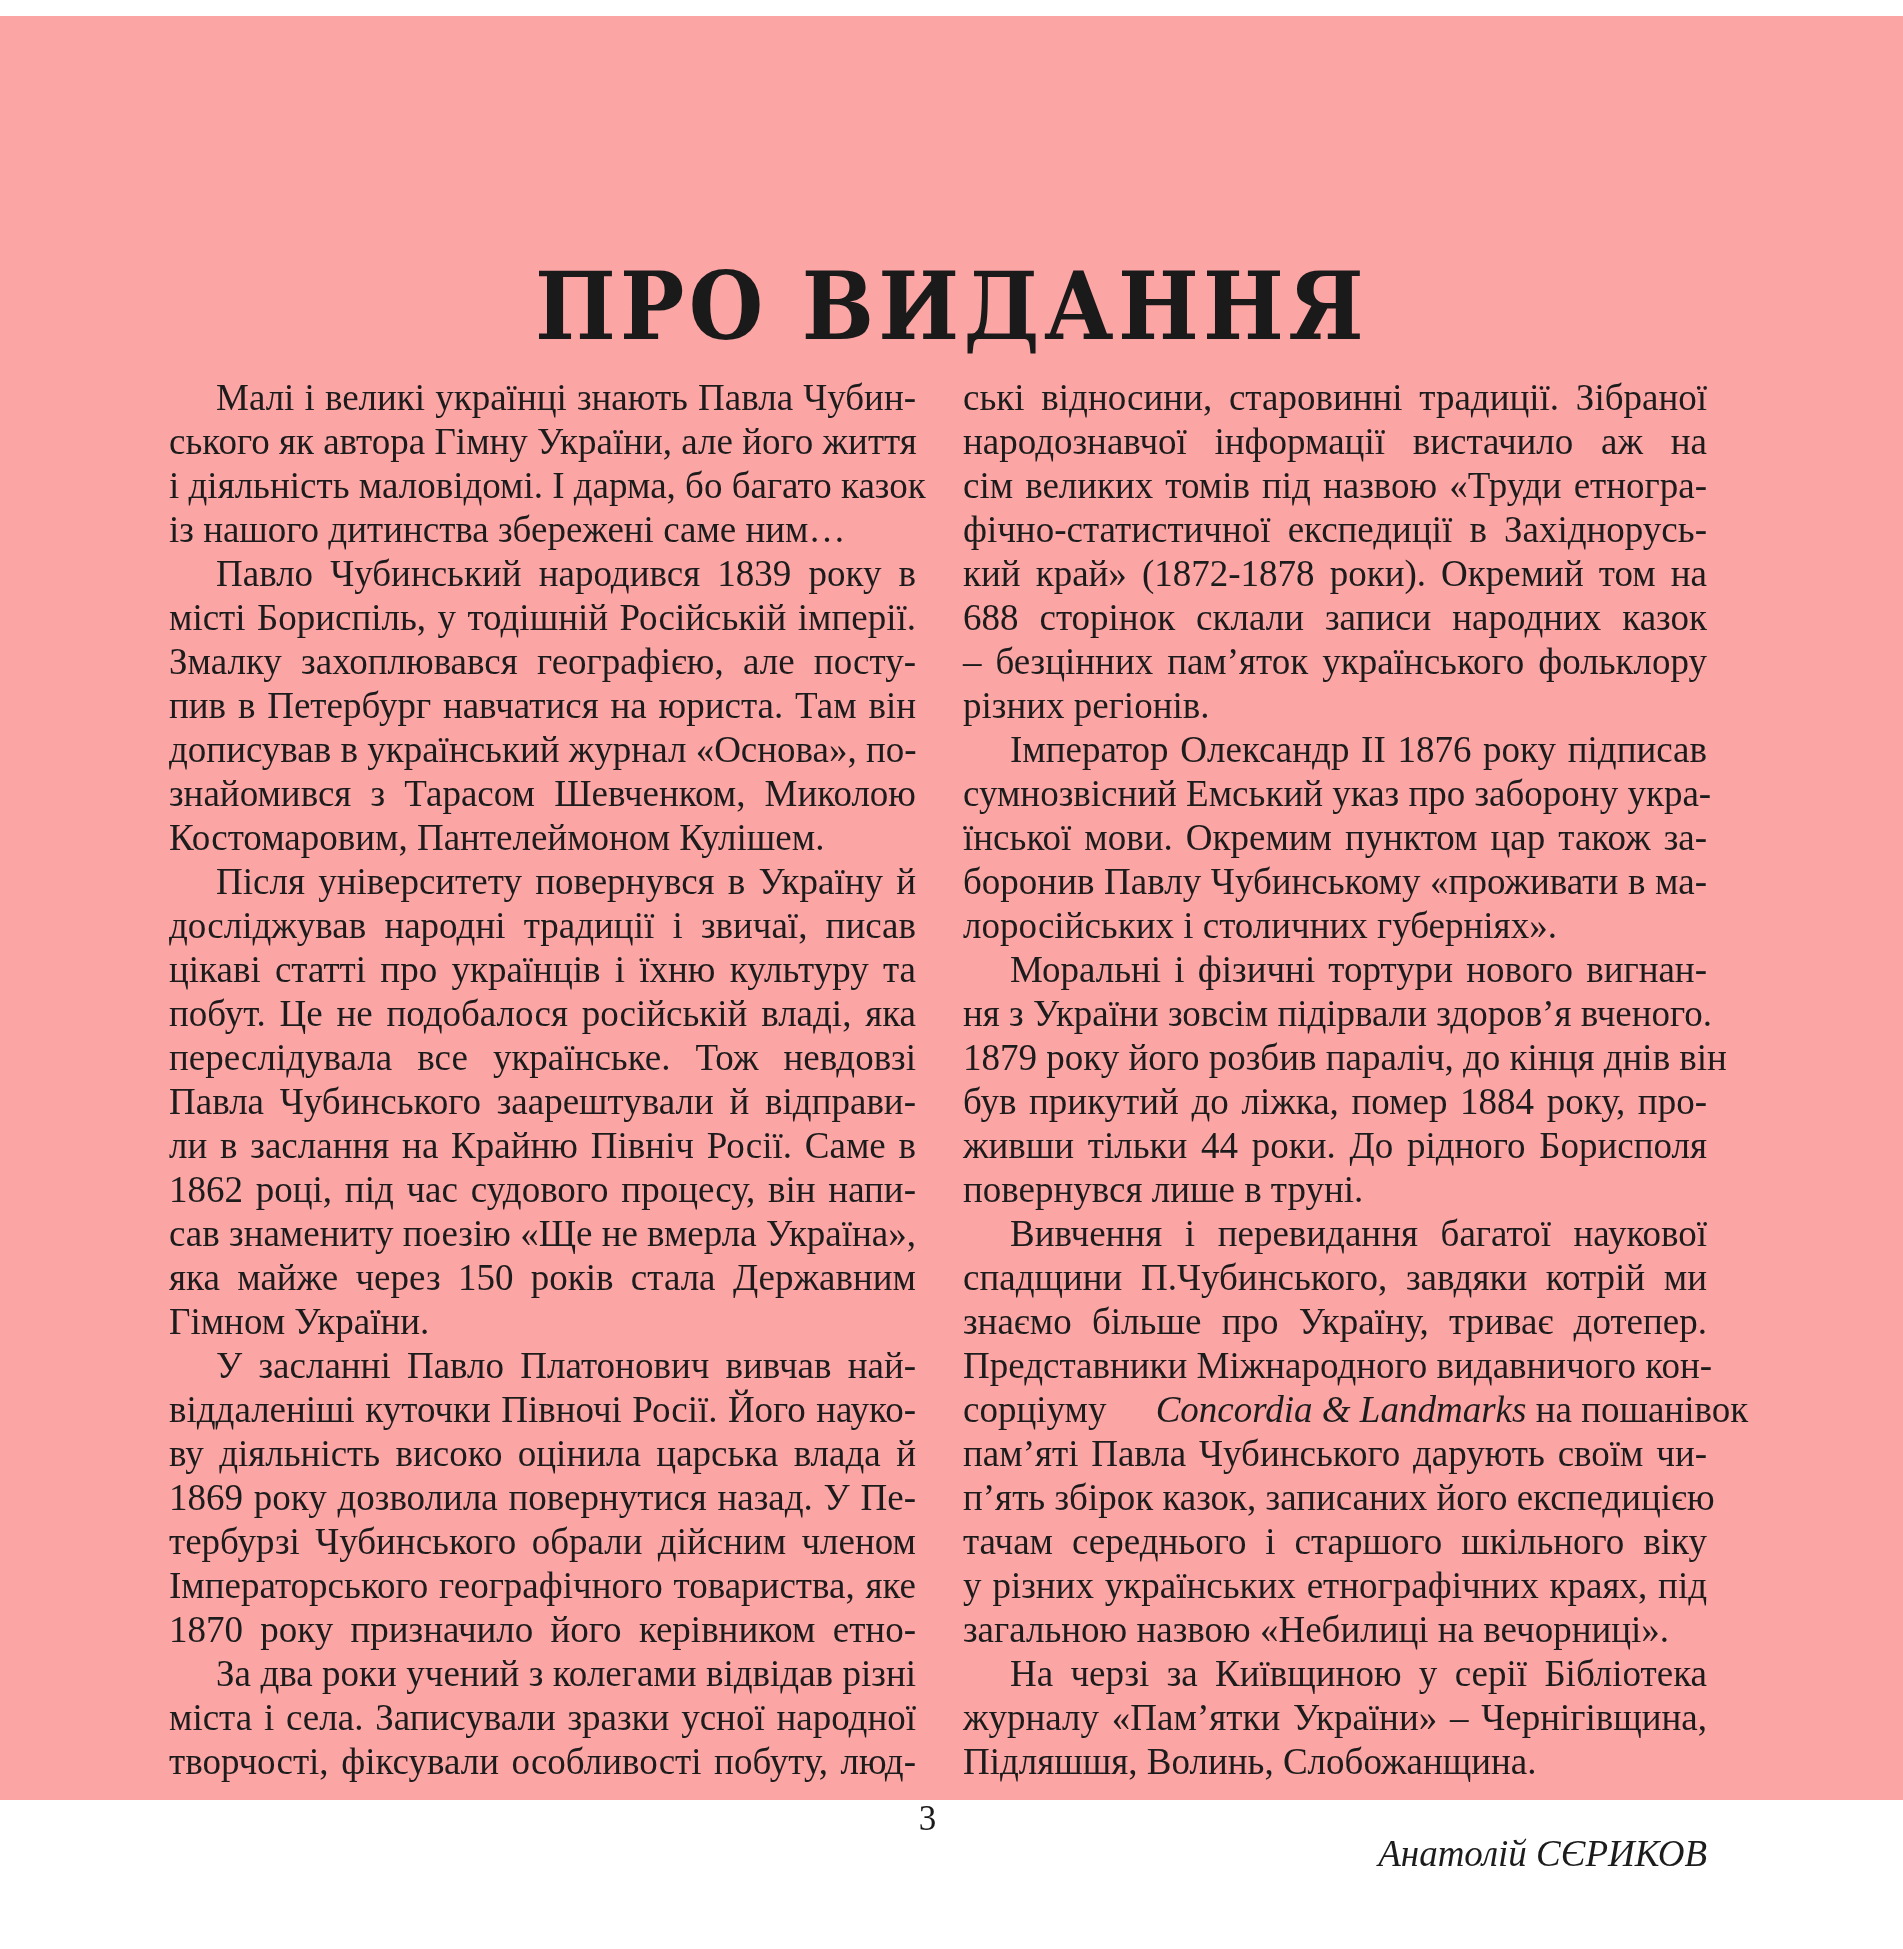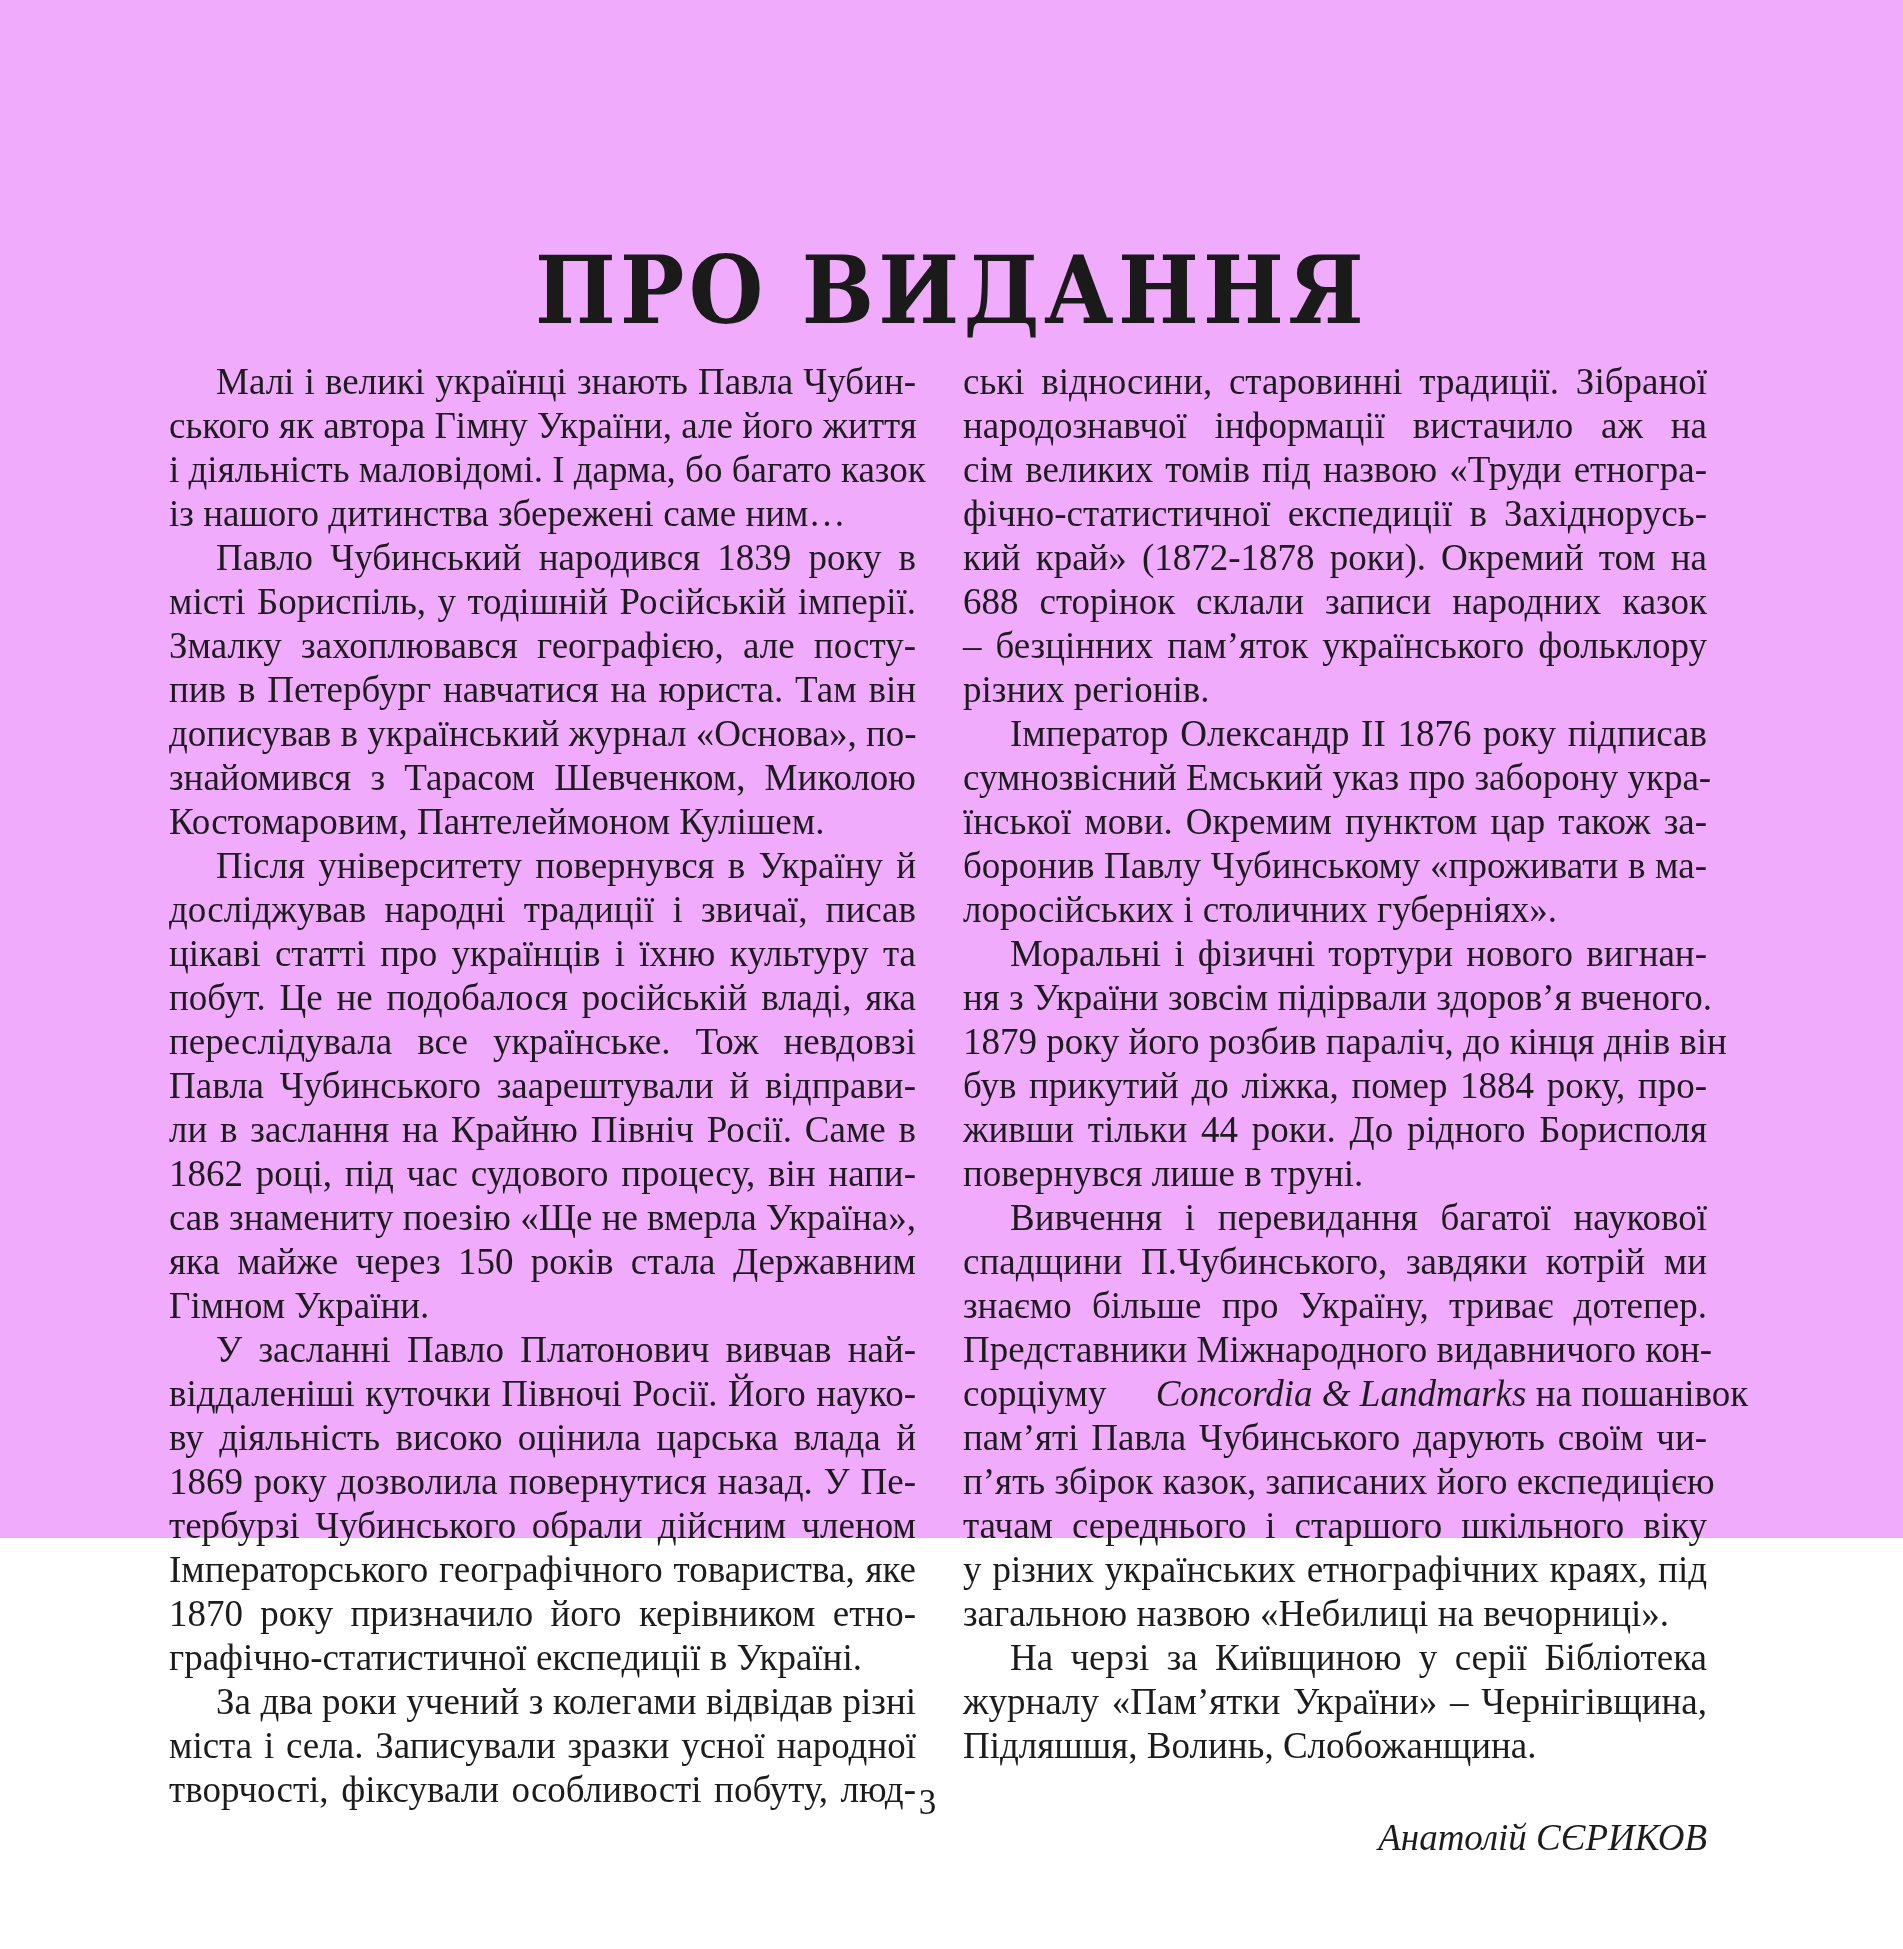--- a/index.html
+++ b/index.html
@@ -1,17 +1,17 @@
 <!DOCTYPE html>
 <html style="font-size:12.6px"><head>
   <meta charset="utf-8">
   <style>
     html, body { margin: 0; padding: 0; background: #ffffff; }
     body { width: 1903px; height: 1950px; position: relative; overflow: hidden; }
-    .page { position: absolute; left: 0; top: 0; width: 1903px; height: 1538px; background: #f0abfc; }
+    .page { position: absolute; left: 0; top: 16px; width: 1903px; height: 1784px; background: #fca5a5; }
     .title {
       position: absolute; left: 0; width: 1903px; top: 236px; height: 110px;
       text-align: center;
       font-family: "DejaVu Serif", serif;
       font-weight: bold;
       font-size: 93px;
       letter-spacing: 4.7px;
       color: #1a1a1a;
       line-height: 110px;
       transform: scaleX(0.92);
@@ -73,21 +73,20 @@
       <div class="line">сав знамениту поезію «Ще не вмерла Україна»,</div>
       <div class="line">яка майже через 150 років стала Державним</div>
       <div class="line end">Гімном України.</div>
       <div class="line first">У засланні Павло Платонович вивчав най-</div>
       <div class="line">віддаленіші куточки Півночі Росії. Його науко-</div>
       <div class="line">ву діяльність високо оцінила царська влада й</div>
       <div class="line">1869 року дозволила повернутися назад. У Пе-</div>
       <div class="line">тербурзі Чубинського обрали дійсним членом</div>
       <div class="line">Імператорського географічного товариства, яке</div>
       <div class="line">1870 року призначило його керівником етно-</div>
-      <div class="line end">графічно-статистичної експедиції в Україні.</div>
       <div class="line first">За два роки учений з колегами відвідав різні</div>
       <div class="line">міста і села. Записували зразки усної народної</div>
       <div class="line">творчості, фіксували особливості побуту, люд-</div>
     </div>
   <div class="col right" id="col-right">
   <div class="line">ські відносини, старовинні традиції. Зібраної</div>
       <div class="line">народознавчої інформації вистачило аж на</div>
       <div class="line">сім великих томів під назвою «Труди етногра-</div>
       <div class="line">фічно-статистичної експедиції в Західнорусь-</div>
       <div class="line">кий край» (1872-1878 роки). Окремий том на</div>

